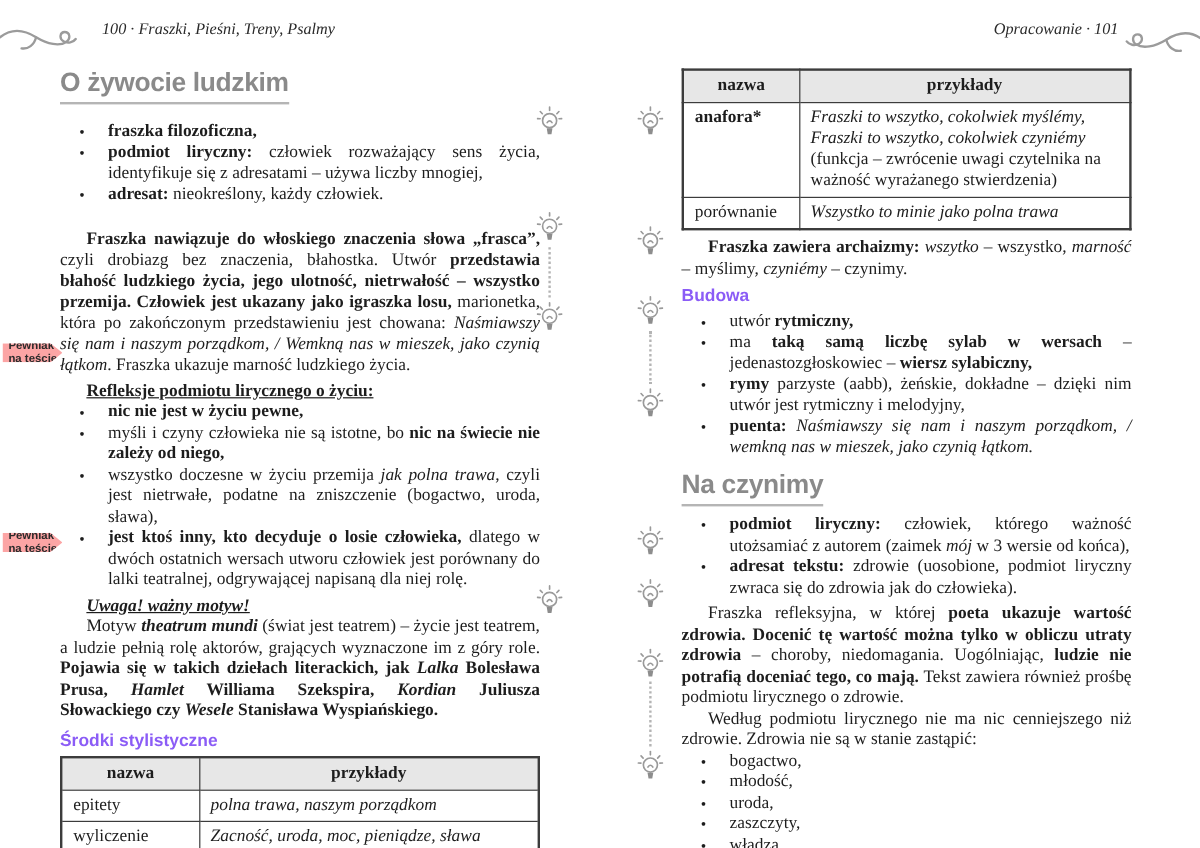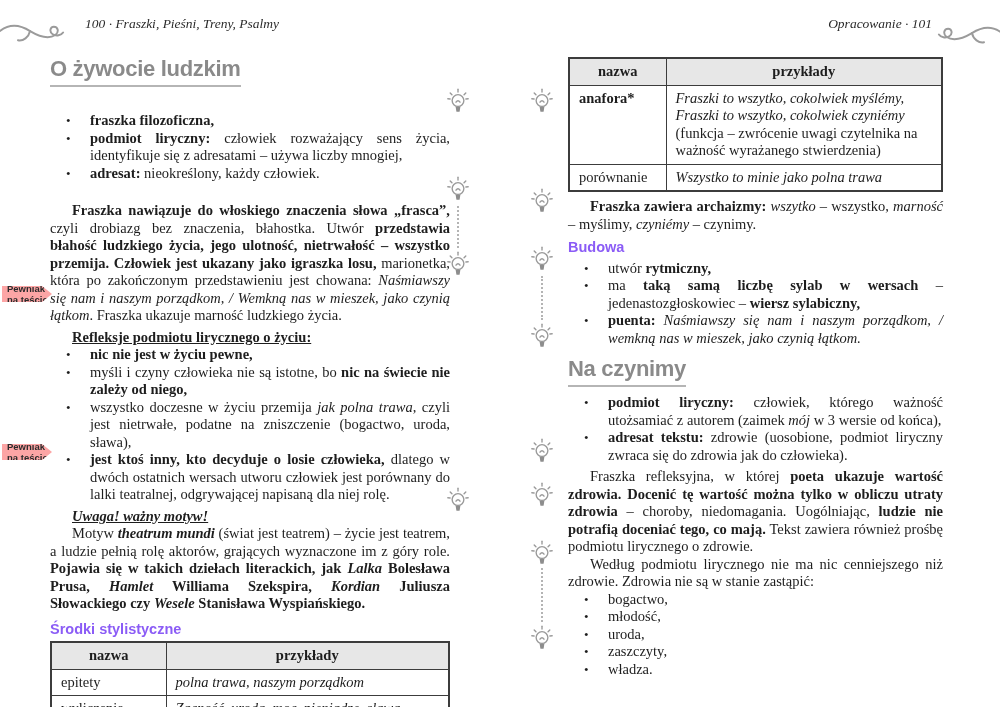--- a/index.html
+++ b/index.html
@@ -17,21 +17,21 @@
   .fl-left  { left:0; top:16px; }
   .fl-right { left:936px; top:18px; transform:scaleX(-1); }
 
   
   .page-col { position:absolute; top:57px; font-size:14.5px; line-height:17.5px; }
   .pl { left:50px;  width:400px; }
   .pr { left:568px; width:375px; }
 
   h1.section-title { font-family:"Liberation Sans", sans-serif; font-weight:bold; font-size:22px;
        line-height:24px; color:#8a8a8a; letter-spacing:-0.3px; display:table;
-       padding-bottom:4px; border-bottom:2px solid #b5b5b5; margin-bottom:25px; }
+       padding-bottom:4px; border-bottom:2px solid #b5b5b5; margin-bottom:14px; }
   .gray-subhead { font-family:"Liberation Sans", sans-serif; font-weight:bold; font-size:14.5px;
        color:#8b5cf6; margin-bottom:3px; }
 
   .para { text-align:justify; text-indent:22px; }
   .subhead-line { text-indent:22px; }
 
   ul.bullets { list-style:none; text-align:justify; }
   ul.bullets li { position:relative; padding-left:40px; }
   ul.bullets li::before { content:"\2022"; position:absolute; left:16px; top:0; font-size:13px; }
 
@@ -212,20 +212,21 @@
     </tbody>
   </table>
 
   <p class="para mt6"><span class="fmt-b">Fraszka zawiera archaizmy:</span><span> </span><span class="fmt-i">wszytko</span><span> – wszystko, </span><span class="fmt-i">marność</span><span> – myślimy, </span><span class="fmt-i">czyniémy</span><span> – czynimy.</span></p>
 
   <div class="gray-subhead mt6">Budowa</div>
 
   <ul class="bullets">
       <li><span>utwór </span><span class="fmt-b">rytmiczny,</span></li>
       <li><span>ma </span><span class="fmt-b">taką samą liczbę sylab w wersach</span><span> – jedenastozgłoskowiec – </span><span class="fmt-b">wiersz sylabiczny,</span></li>
+      <li><span class="fmt-b">rymy</span><span> parzyste (aabb), żeńskie, dokładne – dzięki nim utwór jest rytmiczny i melodyjny,</span></li>
       <li><span class="fmt-b">puenta:</span><span> </span><span class="fmt-i">Naśmiawszy się nam i naszym porządkom, / wemkną nas w mieszek, jako czynią łątkom.</span></li>
     </ul>
 
   <h1 class="section-title mt10" style="margin-bottom:7px">Na czynimy</h1>
 
   <ul class="bullets">
       <li><span class="fmt-b">podmiot liryczny:</span><span> człowiek, którego ważność utożsamiać z autorem (zaimek </span><span class="fmt-i">mój</span><span> w 3 wersie od końca),</span></li>
       <li><span class="fmt-b">adresat tekstu:</span><span> zdrowie (uosobione, podmiot liryczny zwraca się do zdrowia jak do człowieka).</span></li>
     </ul>
 

